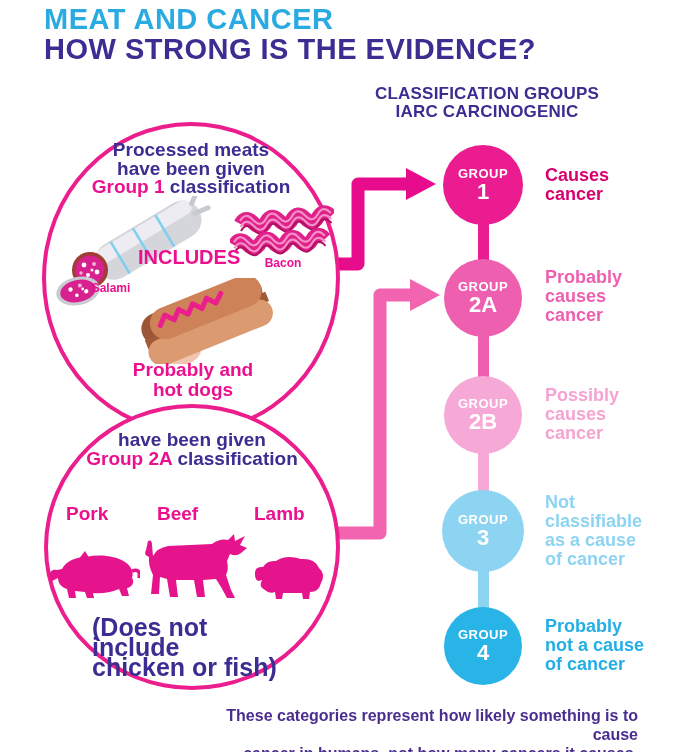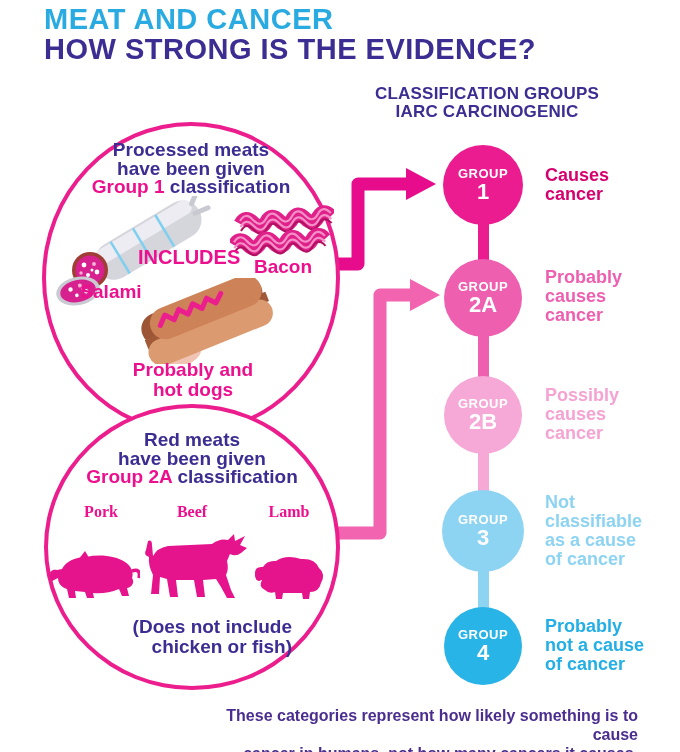--- a/index.html
+++ b/index.html
@@ -5,23 +5,23 @@
   html,body{margin:0;padding:0;background:#ffffff;}
   body{font-family:"Liberation Sans", sans-serif; -webkit-font-smoothing:antialiased;}
   #canvas{position:relative;width:680px;height:752px;background:#fff;overflow:hidden;border-radius:19px;}
   .abs{position:absolute;}
   
   .title-line{font-weight:bold;font-size:29px;letter-spacing:0.5px;line-height:30px;white-space:nowrap;}
   .iarc-header{width:280px;text-align:center;font-weight:bold;font-size:17px;line-height:18px;letter-spacing:0.2px;}
   
   .big-ellipse{border:4px solid #EC1E8E;border-radius:50%;background:#fff;box-sizing:border-box;}
   .circ-heading{text-align:center;font-weight:bold;font-size:19px;line-height:18.5px;}
-  .meat-label{font-weight:bold;font-size:19px;text-align:center;white-space:nowrap;}
-  .animal-label{font-weight:bold;font-size:16px;text-align:center;white-space:nowrap;font-family:Liberation Serif, serif;}
-  .note-block{text-align:right;font-weight:bold;font-size:19px;line-height:20px;}
+  .meat-label{font-weight:bold;font-size:12px;text-align:center;white-space:nowrap;}
+  .animal-label{font-weight:bold;font-size:19px;text-align:left;white-space:nowrap;}
+  .note-block{text-align:left;font-weight:bold;font-size:25px;line-height:20px;}
   
   .group-circle{border-radius:50%;display:flex;flex-direction:column;align-items:center;justify-content:center;color:#fff;text-align:center;}
   .group-word{font-size:13px;font-weight:bold;letter-spacing:0.5px;line-height:13px;}
   .group-num{font-size:22px;font-weight:bold;line-height:24px;}
   .connector{width:11px;}
   .side-label{font-weight:bold;font-size:18px;line-height:19px;}
   .footer{width:440px;text-align:right;font-weight:bold;font-size:16px;line-height:19px;}
 </style>
 </head>
 <body>
@@ -112,21 +112,20 @@
   </svg>
 
   <div class="abs" style="left: 103px; top: 360px; width: 180px; text-align: center; font-weight: bold; font-size: 19px; line-height: 19.5px; color: rgb(236, 16, 142);">
     <div>Probably and</div>
     <div>hot dogs</div>
   </div>
 
   <div class="abs big-ellipse" style="left:44px;top:404px;width:296px;height:286px;"></div>
 
   <div class="abs circ-heading" style="left: 62px; top: 431px; width: 260px; color: rgb(59, 45, 145);">
-    <div>Red meats</div>
     <div>have been given</div>
     <div><span style="color: rgb(236, 16, 142);">Group 2A</span> <span>classification</span></div>
   </div>
 
   <div class="abs animal-label" style="left: 66px; top: 503px; width: 70px; color: rgb(236, 16, 142);">Pork</div>
   <div class="abs animal-label" style="left: 157px; top: 503px; width: 70px; color: rgb(236, 16, 142);">Beef</div>
   <div class="abs animal-label" style="left: 254px; top: 503px; width: 70px; color: rgb(236, 16, 142);">Lamb</div>
 
   <svg class="abs" style="left:48px;top:549px;" width="92" height="52" viewBox="0 0 92 52">
     <path d="M14,20 C18,12 28,8 38,8 C52,5 68,7 77,13 C83,17 86,23 84,29 C87,33 84,38 79,39 L81,47 L74,47 L71,40 C62,44 52,45 45,44 L46,49 L39,49 L37,43 L27,42 L28,49 L21,49 L19,40 C13,38 10,34 10,29 L4,32 C-1,27 2,19 9,21 Z" fill="#E6148C"></path>

